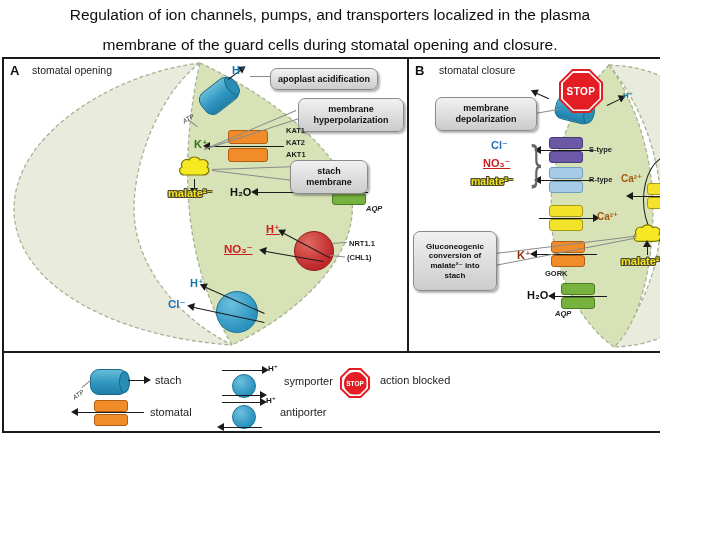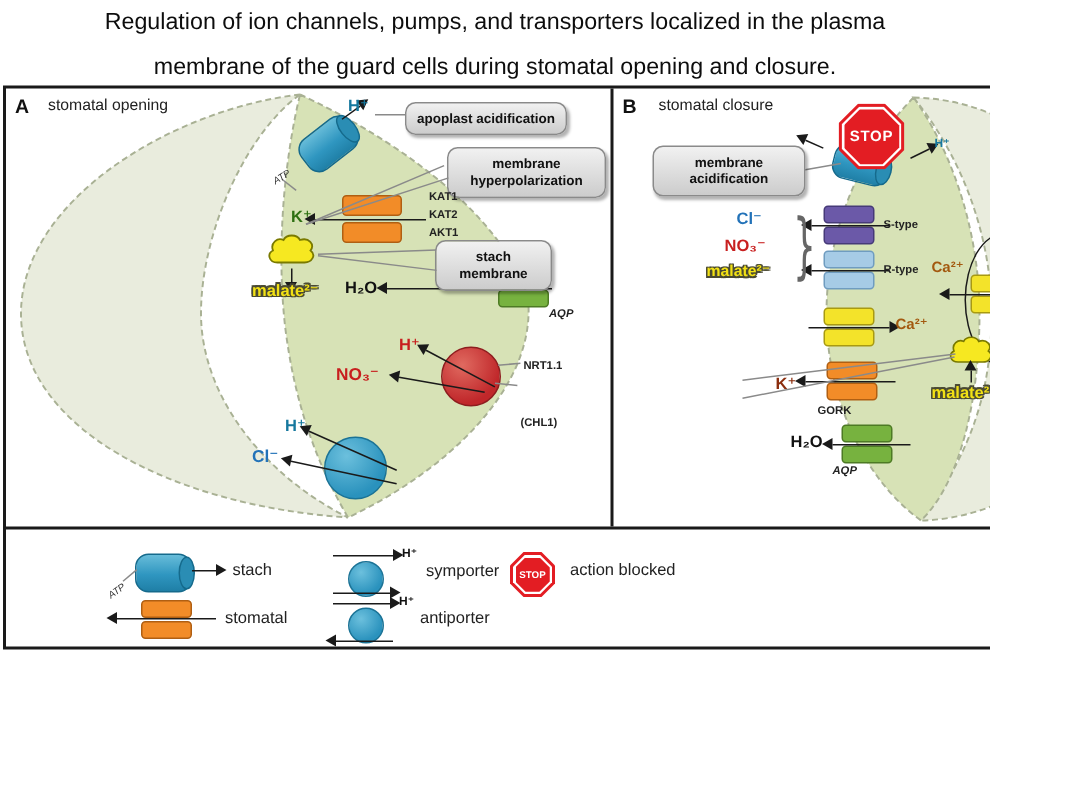--- a/index.html
+++ b/index.html
@@ -12,21 +12,21 @@
   .panel{position:absolute;top:0;height:292px;overflow:hidden;}
   #panelA{left:0;width:403px;border-right:2px solid #1a1a1a;}
   #panelB{left:405px;width:309px;}
   #legendrow{position:absolute;left:0;top:294px;width:714px;height:76px;}
   .cellsvg{position:absolute;left:0;top:0;z-index:0;}
   .f-pale{fill:var(--cell-pale,#e9ecdd);} .f-green{fill:var(--cell-green,#d7e2b6);}
   .edge{stroke:#a9b194;stroke-width:1.3;stroke-dasharray:4 2.5;}
   .ptag{position:absolute;font-weight:bold;font-size:13px;color:#111;z-index:6;}
   .phead{position:absolute;font-size:10.5px;color:#222;z-index:6;}
   .ion{position:absolute;font-weight:bold;font-size:11px;z-index:6;white-space:nowrap;}
-  .teal{color:#16789e;} .blue{color:#2272b8;} .redtx{color:#c81f1f;} .greentx{color:#2e7012;}
+  .teal{color:#16789e;} .blue{color:#2272b8;} .redtx{color:#c81f1f;text-decoration:underline;} .greentx{color:#2e7012;}
   .brown{color:#a3590f;} .dark{color:#111;} .maroon{color:#8b2e0e;}
   .malate{color:var(--malate-yellow,#f2e115);
     text-shadow:-1px 0 #4a4a33,1px 0 #4a4a33,0 -1px #4a4a33,0 1px #4a4a33,
                 -1px -1px #4a4a33,1px 1px #4a4a33,-1px 1px #4a4a33,1px -1px #4a4a33;}
   .gene{position:absolute;font-size:7.5px;color:#222;z-index:6;white-space:nowrap;font-weight:bold;}
   .ital{font-style:italic;}
   .channel{position:absolute;display:flex;flex-direction:column;justify-content:space-between;
            width:34px;height:26px;z-index:2;}
   .channel>div{height:10px;border-radius:3px;}
   .ch-or>div{background:var(--channel-orange,#f28c28);border:1px solid #b05f12;}
@@ -43,21 +43,21 @@
   .tcirc{position:absolute;border-radius:50%;z-index:2;
         background:radial-gradient(circle at 35% 30%,#6cc0dd,#2a92bd 70%);border:1px solid #1b7396;}
   .rcirc{position:absolute;border-radius:50%;z-index:2;
         background:radial-gradient(circle at 35% 30%,#e06a60,var(--transporter-red,#c0272a) 70%);border:1px solid #8e1c1e;}
   .stop{position:absolute;background:var(--stop-red,#e31d23);z-index:4;
         clip-path:polygon(30% 0,70% 0,100% 30%,100% 70%,70% 100%,30% 100%,0 70%,0 30%);}
   .stop-ring{position:absolute;inset:2px;background:#fff;
         clip-path:polygon(30% 0,70% 0,100% 30%,100% 70%,70% 100%,30% 100%,0 70%,0 30%);}
   .stop-core{position:absolute;inset:1.5px;background:var(--stop-red,#e31d23);display:flex;align-items:center;
         justify-content:center;color:#fff;font-weight:bold;
-        clip-path:polygon(30% 0,70% 0,100% 30%,100% 70%,70% 100%,30% 100%,0 70%,0 30%);}
+        clip-path:polygon(30% 0,70% 0,100% 30%,100% 70%,70% 100%,30% 100%,0 70%,0 30%);border-radius:11px;}
   .callout{position:absolute;background:linear-gradient(180deg,#f1f1f1,#cccccc);border:1.2px solid #8a8a8a;
         border-radius:7px;box-shadow:1.5px 2px 2px rgba(0,0,0,.3);font-weight:bold;font-size:9px;
         text-align:center;color:#111;display:flex;flex-direction:column;justify-content:center;
         line-height:1.2;z-index:5;}
   .arr{position:absolute;height:0;border-top:1.5px solid #1a1a1a;z-index:3;transform-origin:left center;}
   .arr.hl::before{content:"";position:absolute;left:-7px;top:-5px;width:0;height:0;
         border-top:4px solid transparent;border-bottom:4px solid transparent;border-right:7.5px solid #1a1a1a;}
   .arr.hr::after{content:"";position:absolute;right:-7px;top:-5px;width:0;height:0;
         border-top:4px solid transparent;border-bottom:4px solid transparent;border-left:7.5px solid #1a1a1a;}
   .varr{position:absolute;width:0;border-left:1.5px solid #1a1a1a;z-index:3;}
@@ -142,21 +142,21 @@
         <div class="gene ital" style="left:362px;top:145px;">AQP</div>
 
         <div class="ion redtx" style="left:262px;top:164px;">H⁺</div>
         <div class="ion redtx" style="left:220px;top:183px;font-size:11.5px;">NO₃⁻</div>
         <div class="arr hl" style="left:280px;top:174px;width:52px;transform:rotate(28deg);"></div>
         <div class="arr hl" style="left:262px;top:192px;width:58px;transform:rotate(10deg);"></div>
         <div class="rcirc" style="left:290px;top:172px;width:38px;height:38px;"></div>
         <div class="leader" style="left:328px;top:184px;width:15px;transform:rotate(-5deg);"></div>
         <div class="leader" style="left:326px;top:196px;width:15px;transform:rotate(6deg);"></div>
         <div class="gene" style="left:345px;top:180px;">NRT1.1</div>
-        <div class="gene" style="left:343px;top:194px;margin-top:24px;">(CHL1)</div>
+        <div class="gene" style="left:343px;top:194px;">(CHL1)</div>
 
         <div class="ion teal" style="left:186px;top:218px;">H⁺</div>
         <div class="ion blue" style="left:164px;top:238px;font-size:11.5px;">Cl⁻</div>
         <div class="arr hl" style="left:202px;top:228px;width:64px;transform:rotate(24deg);"></div>
         <div class="arr hl" style="left:190px;top:248px;width:72px;transform:rotate(12deg);"></div>
         <div class="tcirc" style="left:212px;top:232px;width:40px;height:40px;"></div>
       </div>
 
       <div class="panel" id="panelB">
         <svg class="cellsvg" width="309" height="292" viewBox="0 0 309 292">
@@ -172,21 +172,21 @@
           <div class="stop-ring">
             <div class="stop-core" style="font-size:10px;letter-spacing:.5px;">STOP</div>
           </div>
         </div>
         <div class="arr hr" style="left:198px;top:46px;width:14px;transform:rotate(-26deg);"></div>
         <div class="tiny" style="position:absolute;left:214px;top:32px;color:#16789e;z-index:6;">H⁺</div>
         <div class="arr hl" style="left:128px;top:34px;width:13px;transform:rotate(24deg);"></div>
 
         <div class="callout" style="left:26px;top:38px;width:100px;height:32px;">
           <span>membrane</span>
-          <span>acidification</span>
+          <span>depolarization</span>
         </div>
         <div class="leader" style="left:126px;top:54px;width:26px;transform:rotate(-10deg);"></div>
 
         <div class="ion blue" style="left:82px;top:80px;">Cl⁻</div>
         <div class="ion redtx" style="left:74px;top:98px;">NO₃⁻</div>
         <div class="ion malate" style="left:62px;top:116px;font-size:10.5px;">malate²⁻</div>
         <div class="brace" style="left:112px;top:76px;">}</div>
 
         <div class="channel ch-pu" style="left:140px;top:78px;">
             <div></div>
@@ -201,20 +201,26 @@
         <div class="arr hl" style="left:132px;top:121px;width:52px;"></div>
         <div class="gene" style="left:180px;top:116px;">R-type</div>
 
         <div class="channel ch-ye" style="left:140px;top:146px;">
             <div></div>
             <div></div>
           </div>
         <div class="arr hr" style="left:130px;top:159px;width:54px;"></div>
         <div class="ion brown" style="left:188px;top:152px;font-size:10px;">Ca²⁺</div>
 
+        <div class="callout" style="left:4px;top:172px;width:82px;height:58px;font-size:8px;">
+          <span>Gluconeogenic</span>
+          <span>conversion of</span>
+          <span>malate²⁻ into</span>
+          <span>stach</span>
+        </div>
         <div class="leader" style="left:86px;top:194px;width:143px;transform:rotate(-7deg);"></div>
         <div class="leader" style="left:86px;top:206px;width:144px;transform:rotate(-11deg);"></div>
 
         <div class="ion maroon" style="left:108px;top:190px;">K⁺</div>
         <div class="channel ch-or" style="left:142px;top:182px;">
             <div></div>
             <div></div>
           </div>
         <div class="arr hl" style="left:128px;top:195px;width:60px;"></div>
         <div class="gene" style="left:136px;top:210px;">GORK</div>

